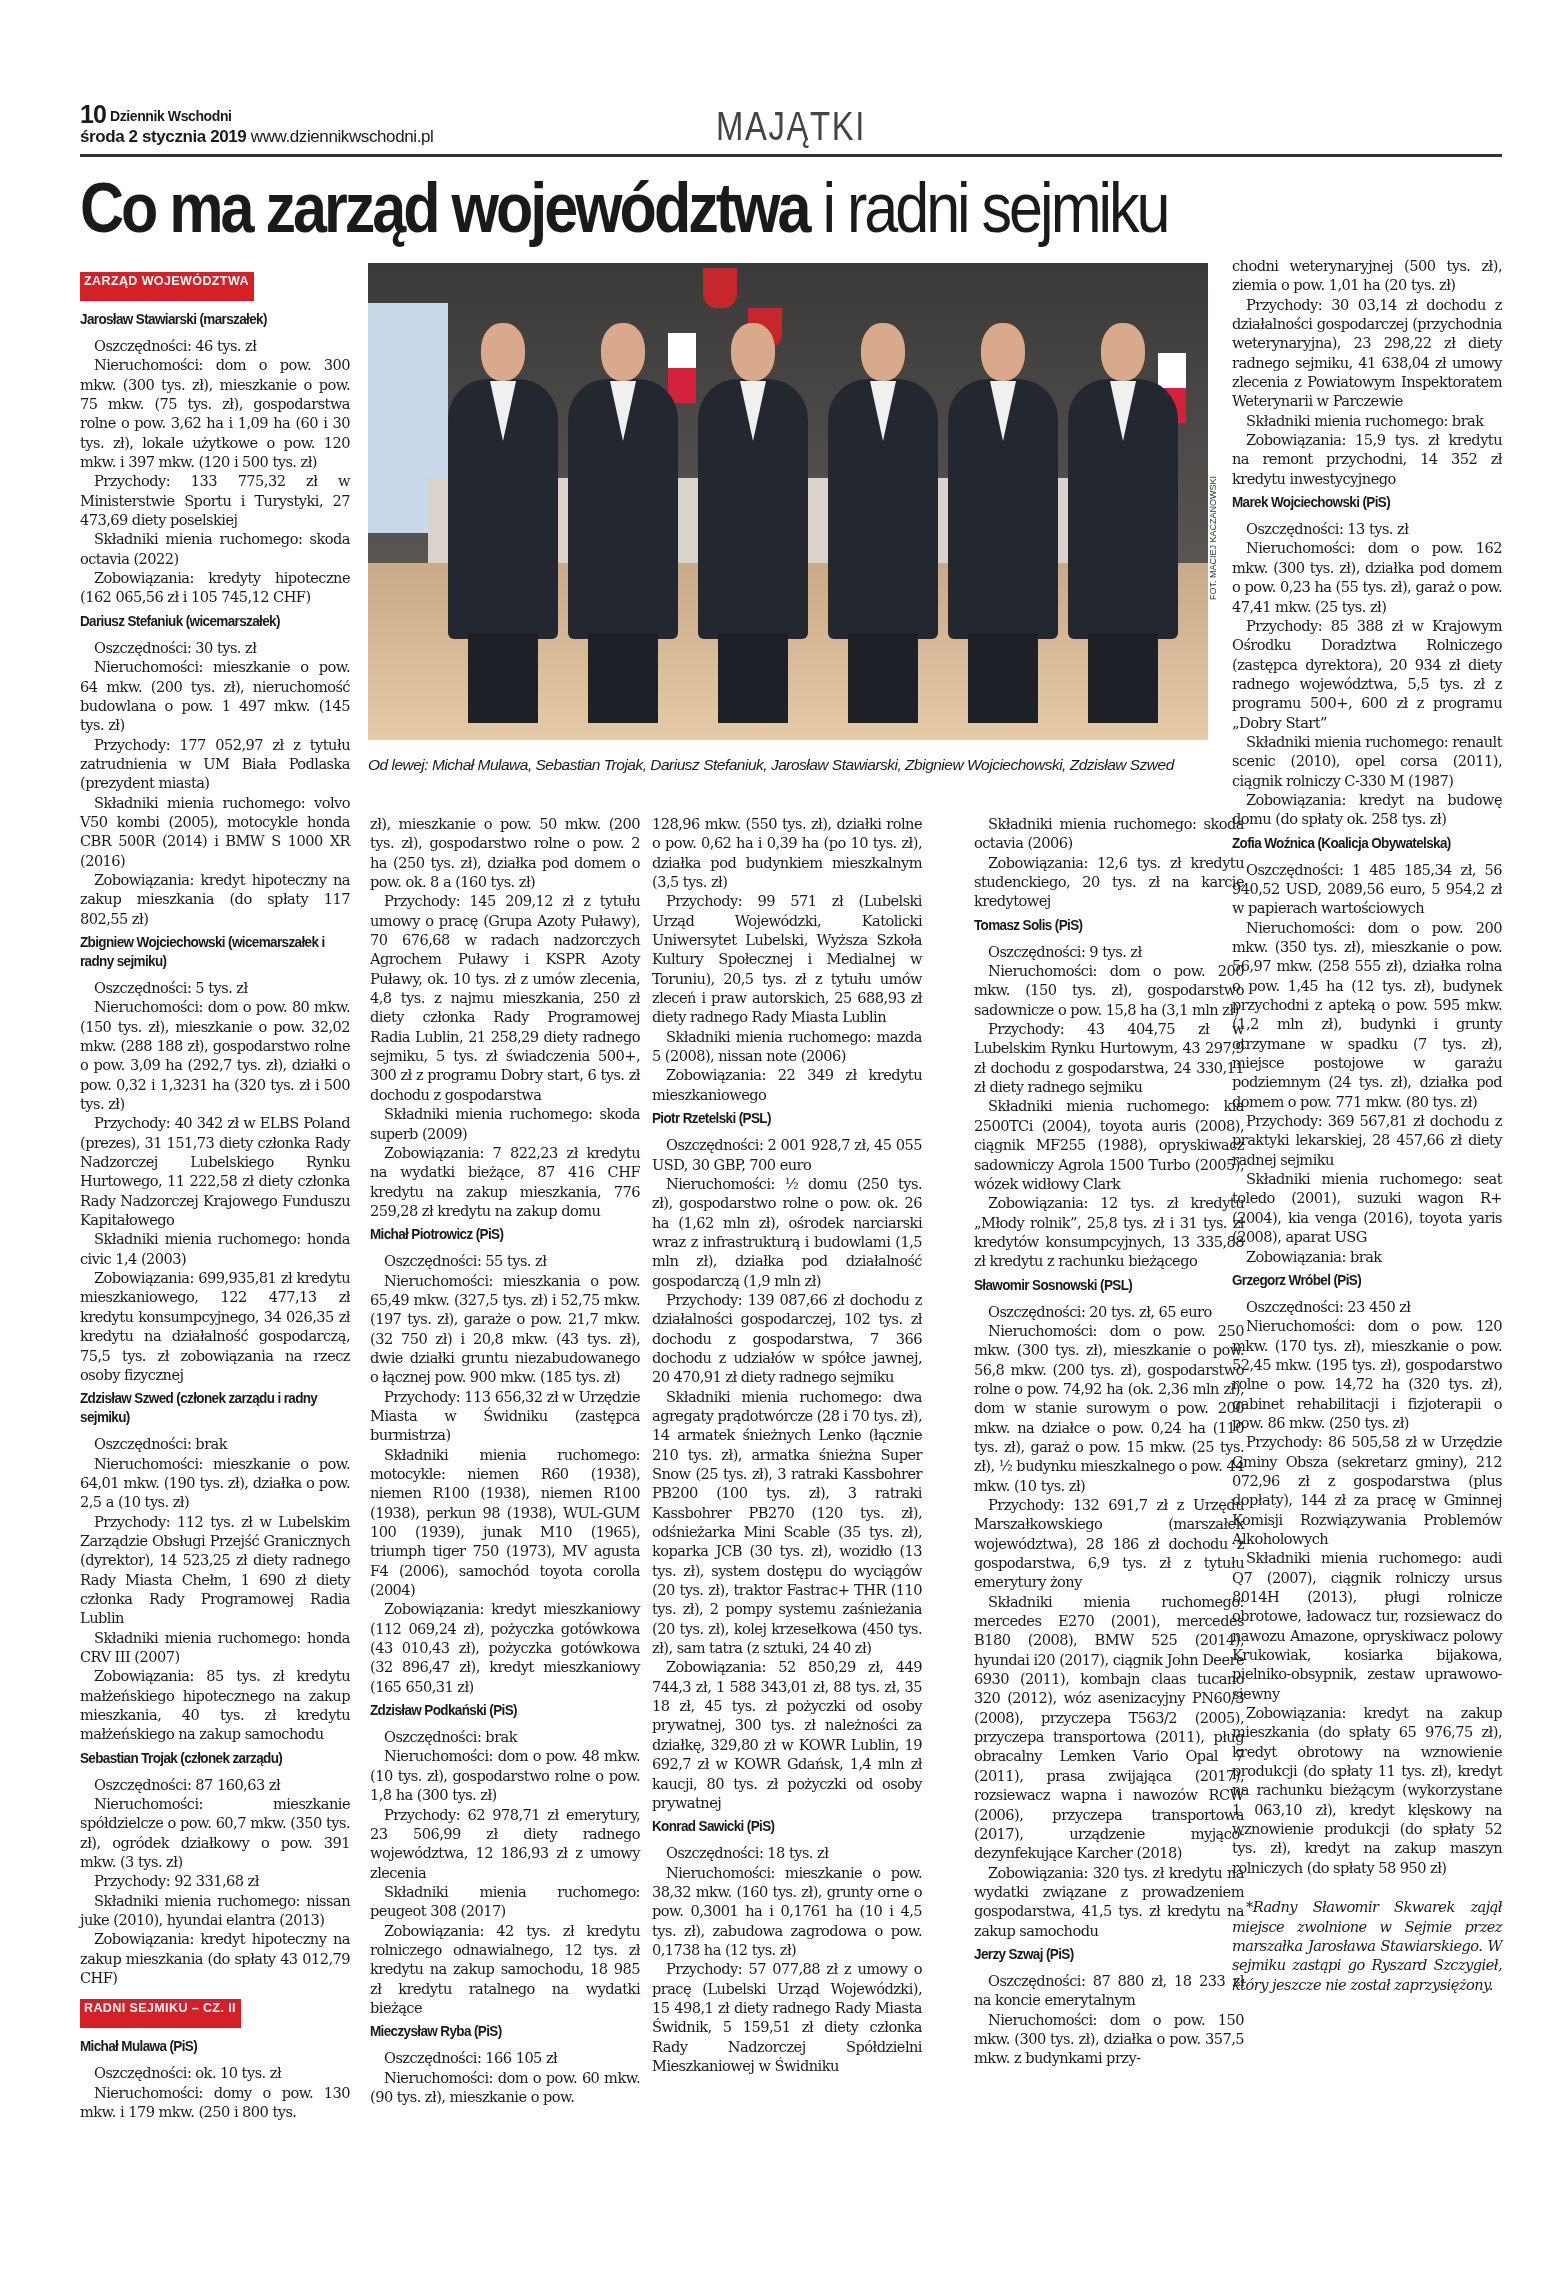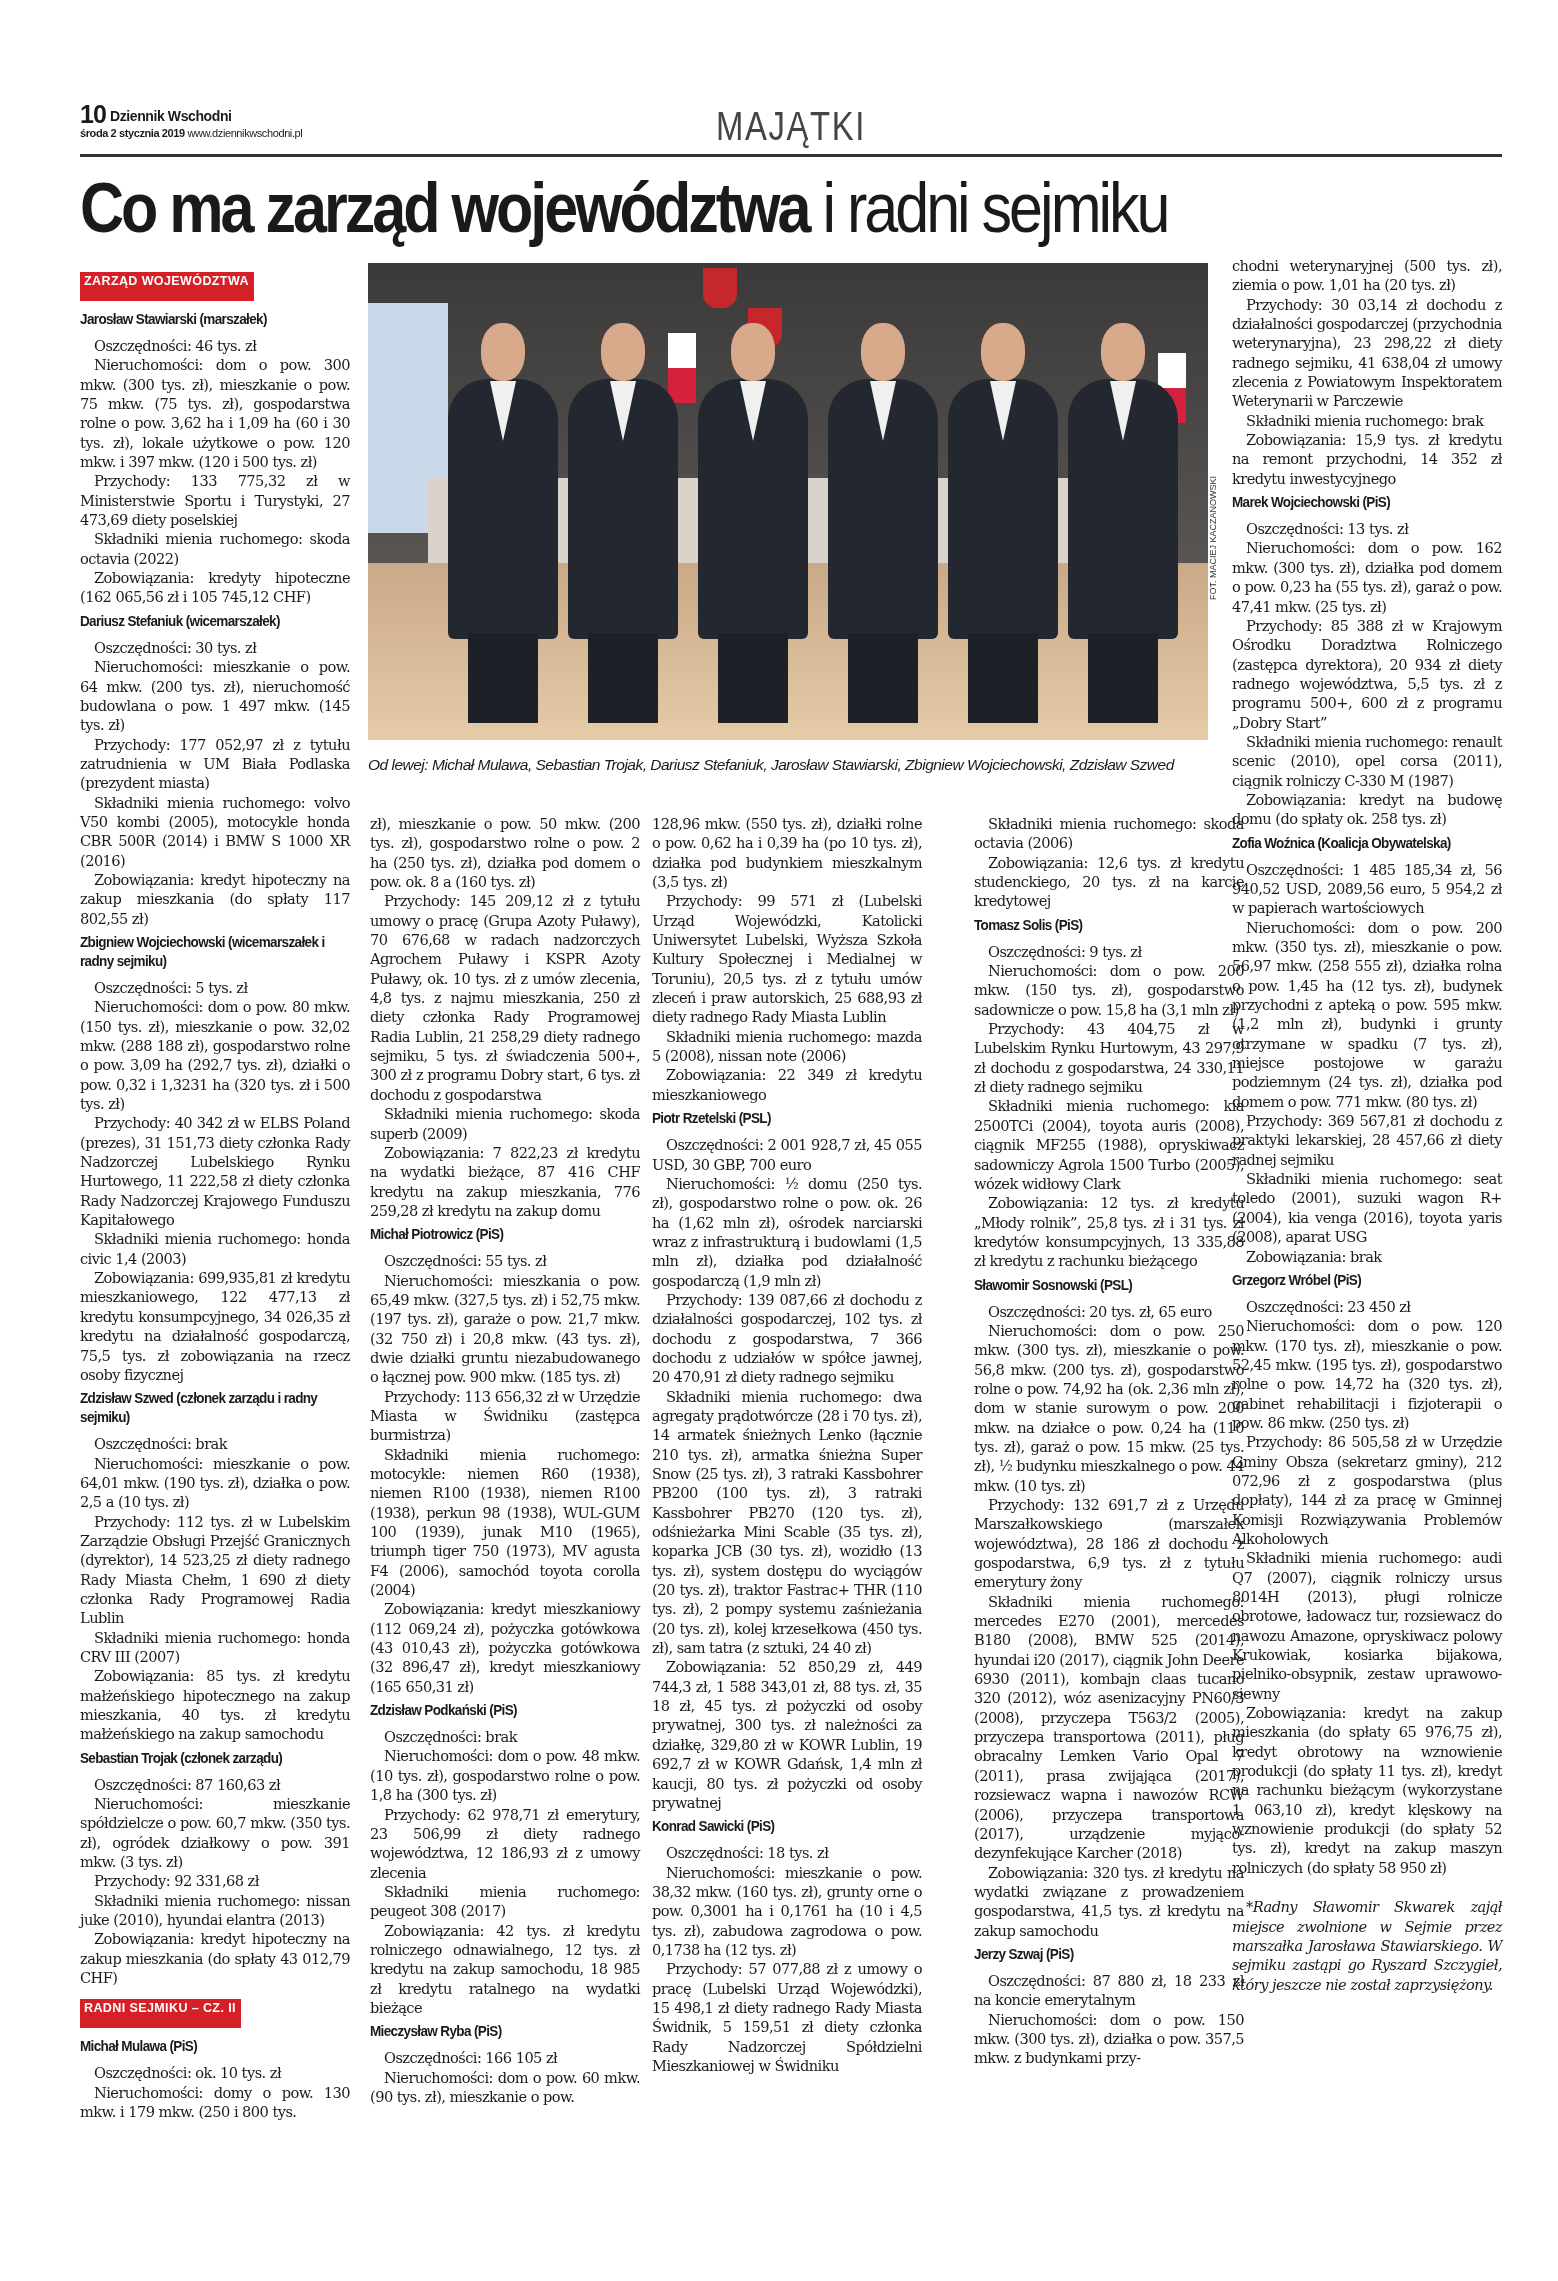--- a/index.html
+++ b/index.html
@@ -2,21 +2,21 @@
 <html><head>
 <meta charset="utf-8">
 <style>
   * { box-sizing: border-box; margin: 0; padding: 0; }
   html, body { width: 1558px; height: 2281px; background: #ffffff; overflow: hidden; }
   body { position: relative; color: #1a1a1a; font-family: "DejaVu Serif", "Liberation Serif", serif; }
 
   .masthead { position: absolute; left: 80px; top: 100px; width: 1422px; height: 62px; }
   .page-num { position: absolute; left: 0; top: 0; font-family: "Liberation Sans", sans-serif; font-weight: 700; font-size: 25px; letter-spacing: -1px; }
   .paper-name { position: absolute; left: 30px; top: 8px; font-family: "Liberation Sans", sans-serif; font-weight: 700; font-size: 14px; letter-spacing: -0.4px; }
-  .issue-line { position: absolute; left: 0; top: 27px; font-family: "Liberation Sans", sans-serif; font-size: 11px; letter-spacing: -0.4px; white-space: nowrap; }
+  .issue-line { position: absolute; left: 0; top: 27px; font-family: "Liberation Sans", sans-serif; font-size: 17px; letter-spacing: -0.4px; white-space: nowrap; }
   .issue-line b { font-weight: 700; }
   .section-title { position: absolute; left: 0; right: 0; top: 4px; text-align: center; font-family: "Liberation Sans", sans-serif; font-weight: 300; font-size: 40px; color: #444; letter-spacing: 2px; transform: scaleX(0.82); }
   .rule { position: absolute; left: 80px; top: 154px; width: 1422px; height: 3px; background: #333; }
 
   .headline { position: absolute; left: 80px; top: 168px; width: 1440px; white-space: nowrap; font-family: "Liberation Sans", sans-serif; font-size: 71px; letter-spacing: -3.5px; line-height: 80px; transform: scaleX(0.86); transform-origin: left top; }
   .headline .bold { font-weight: 700; }
   .headline .light { font-weight: 400; }
 
   .col { position: absolute; width: 270px; font-size: 14.6px; line-height: 19.35px; text-align: justify; letter-spacing: -0.55px; }
   .col p { text-indent: 14px; }

